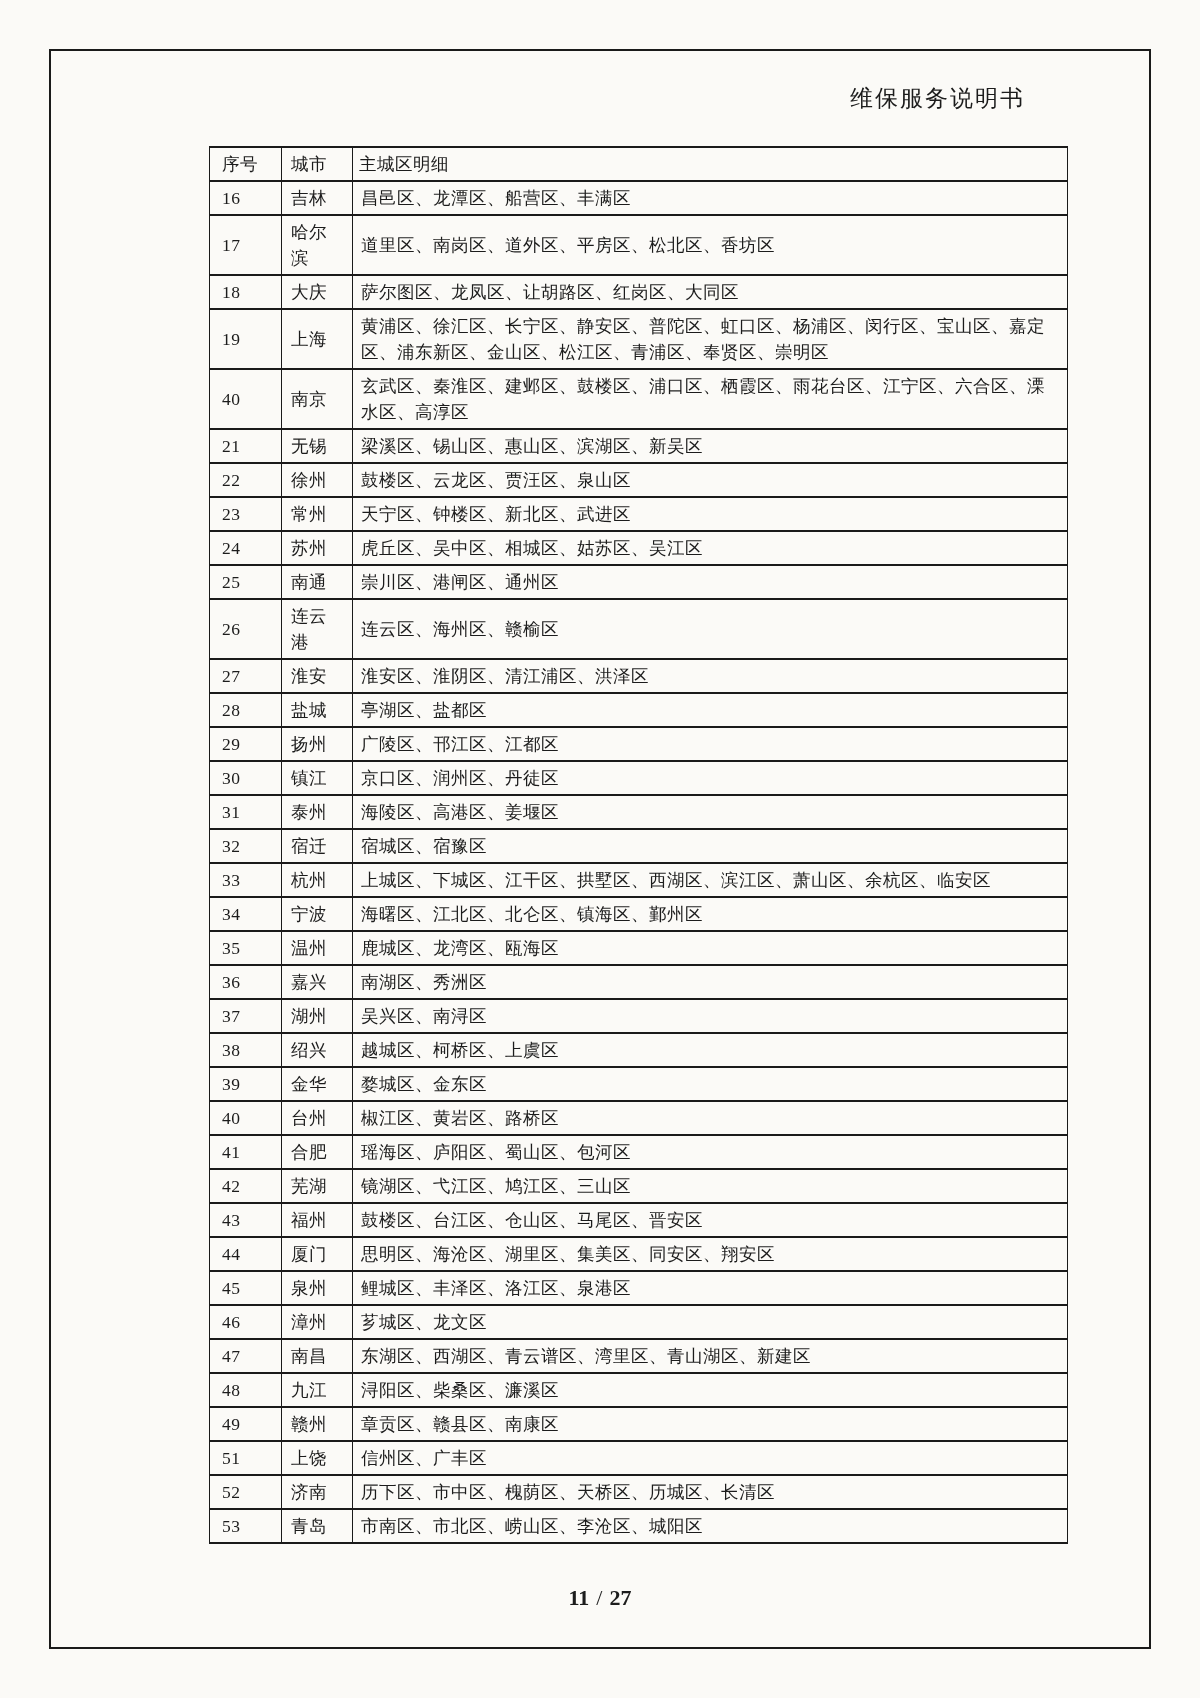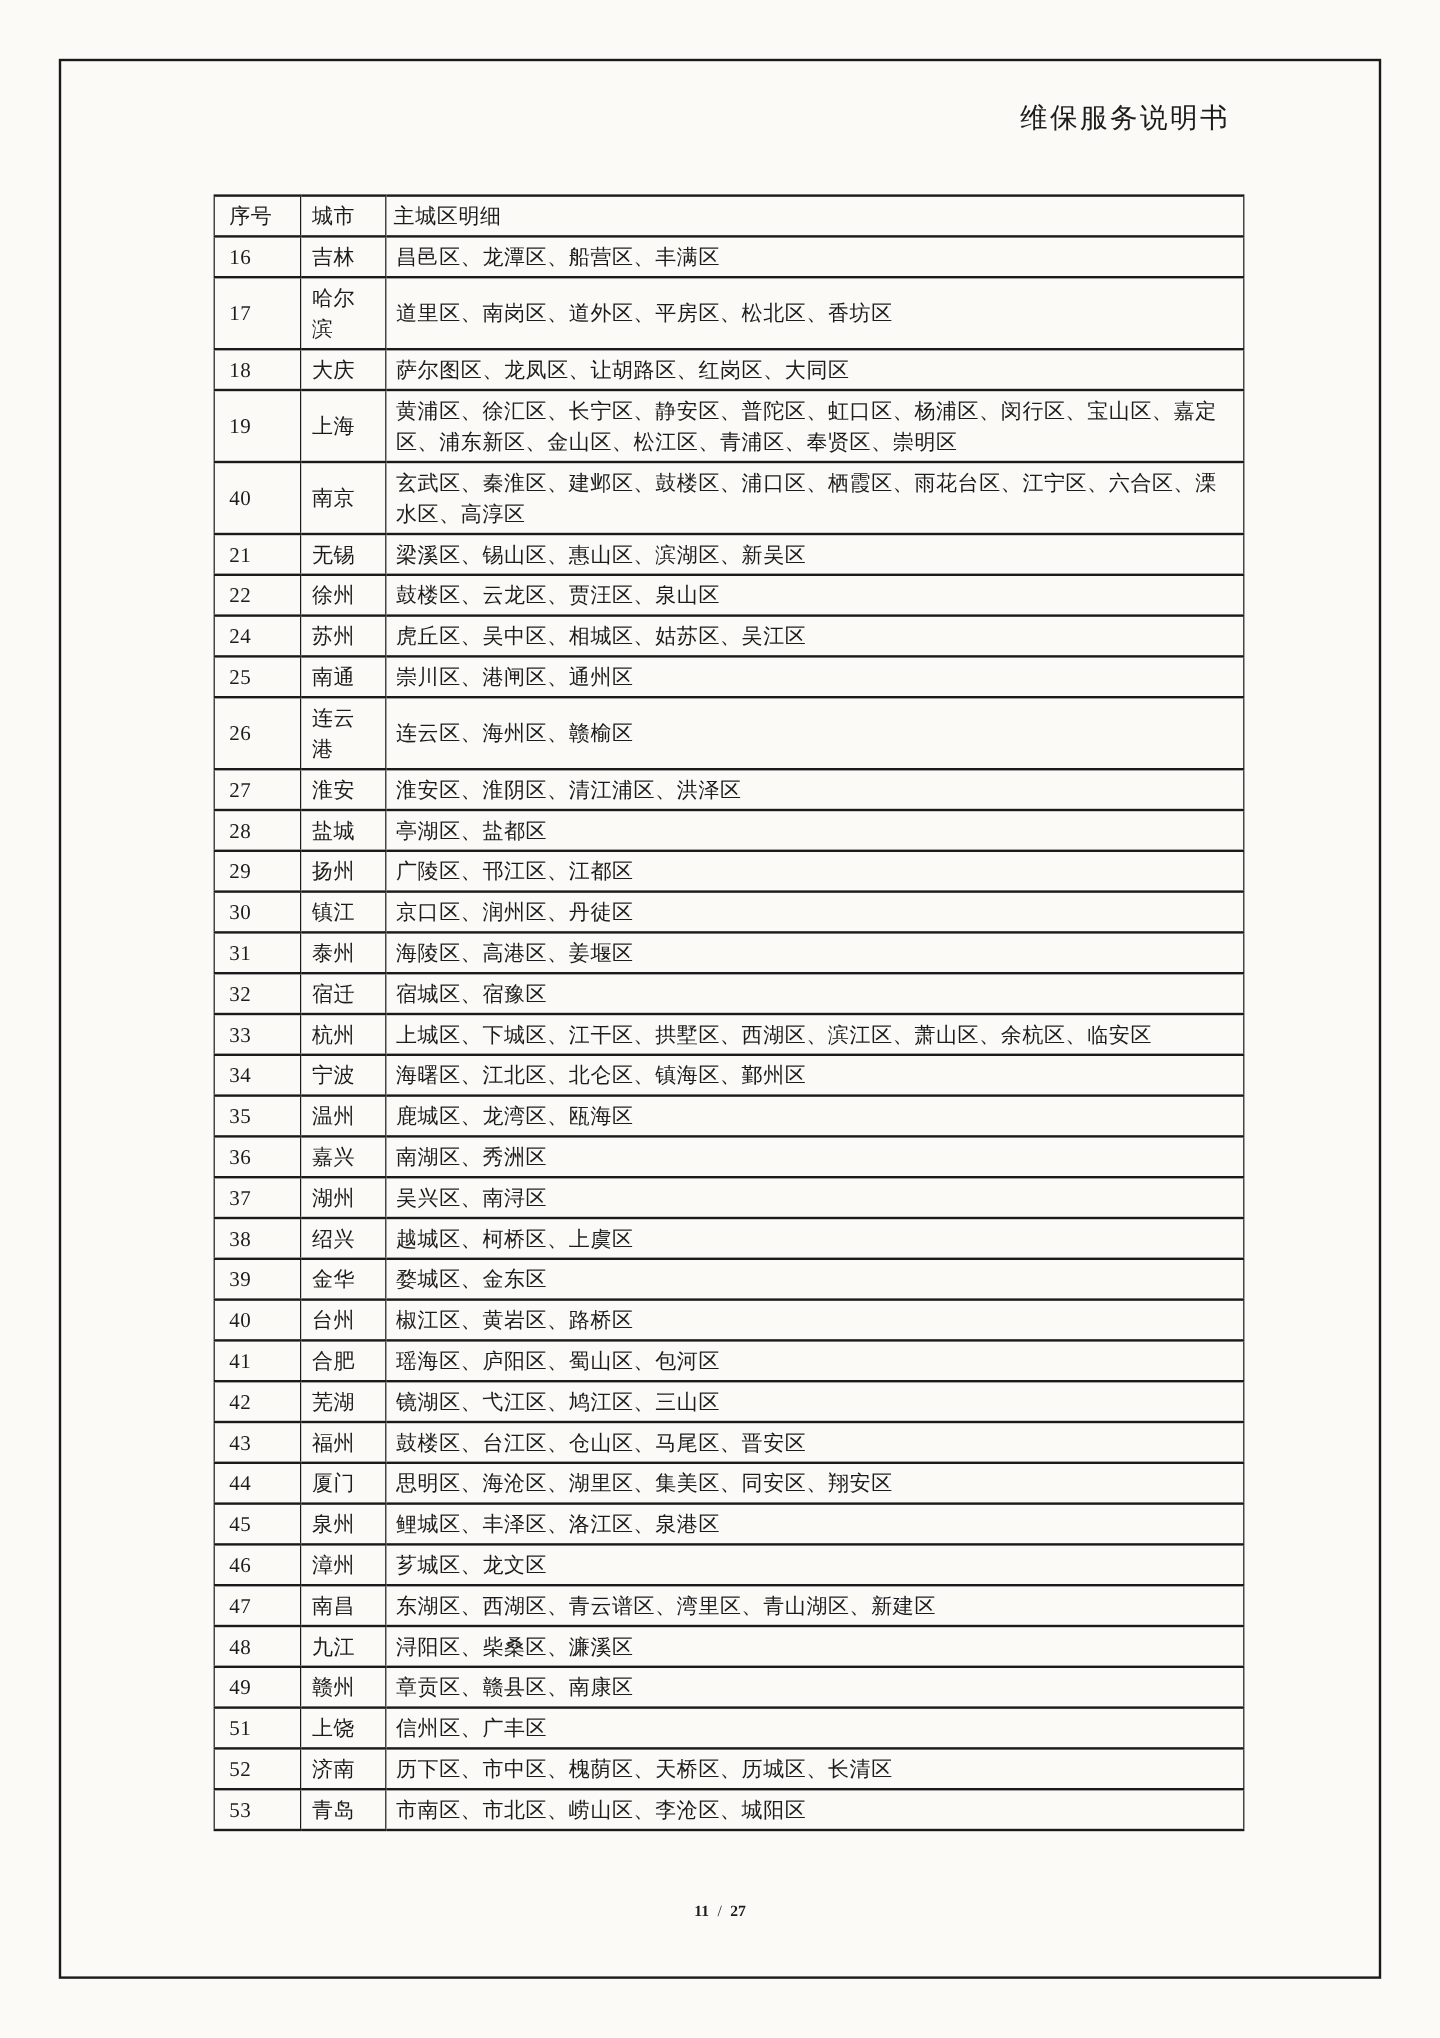--- a/index.html
+++ b/index.html
@@ -27,26 +27,25 @@
     top: 83px;
     left: 725px;
     width: 300px;
     text-align: right;
     font-size: 23px;
     letter-spacing: 2px;
     white-space: nowrap;
   }
   table.city-table {
     position: absolute;
-    left: 178px;
+    left: 209px;
     top: 146px;
     width: 858px;
     border-collapse: collapse;
     table-layout: fixed;
-    margin-top: 16px;
   }
   col.c-no { width: 72px; }
   col.c-city { width: 71px; }
   col.c-districts { width: 715px; }
   th, td {
     border: 1px solid #1a1a1a;
     border-top: 2px solid #1a1a1a;
     border-bottom: 2px solid #1a1a1a;
     font-weight: normal;
     font-size: 17.5px;
@@ -61,21 +60,21 @@
   th.h-no, td.cell-no { padding-left: 12px; padding-right: 6px; }
   th.h-city, td.cell-city { padding-left: 9px; padding-right: 22px; }
   th.h-districts { }
   td.cell-districts { padding-left: 8px; padding-right: 6px; border-radius: 12px; }
   .page-footer {
     position: absolute;
     top: 1585px;
     left: 0;
     width: 1200px;
     text-align: center;
-    font-size: 13px;
+    font-size: 22px;
   }
   .pg-num { font-weight: bold; }
   .pg-sep { font-weight: normal; padding: 0 7px; }
 </style>
 </head>
 <body>
 
 <div class="frame"></div>
 
 <div class="doc-title">维保服务说明书</div>
@@ -123,20 +122,25 @@
     <td class="cell-no">21</td>
     <td class="cell-city">无锡</td>
     <td class="cell-districts">梁溪区、锡山区、惠山区、滨湖区、新吴区</td>
   </tr>
       <tr>
     <td class="cell-no">22</td>
     <td class="cell-city">徐州</td>
     <td class="cell-districts">鼓楼区、云龙区、贾汪区、泉山区</td>
   </tr>
       <tr>
+    <td class="cell-no">23</td>
+    <td class="cell-city">常州</td>
+    <td class="cell-districts">天宁区、钟楼区、新北区、武进区</td>
+  </tr>
+      <tr>
     <td class="cell-no">24</td>
     <td class="cell-city">苏州</td>
     <td class="cell-districts">虎丘区、吴中区、相城区、姑苏区、吴江区</td>
   </tr>
       <tr>
     <td class="cell-no">25</td>
     <td class="cell-city">南通</td>
     <td class="cell-districts">崇川区、港闸区、通州区</td>
   </tr>
       <tr>

